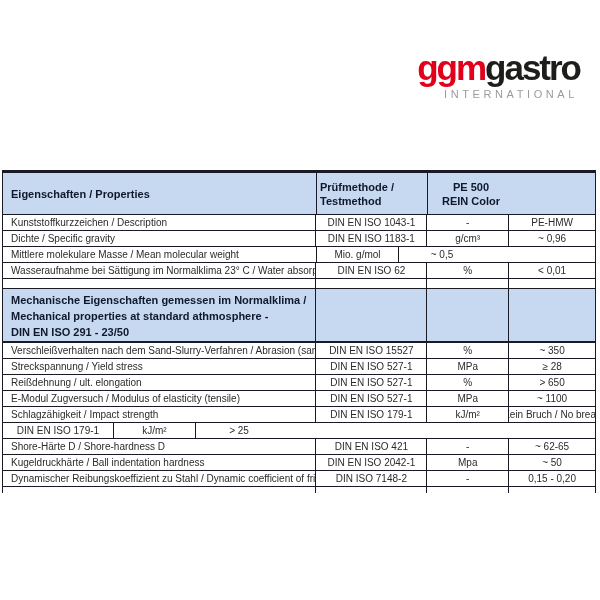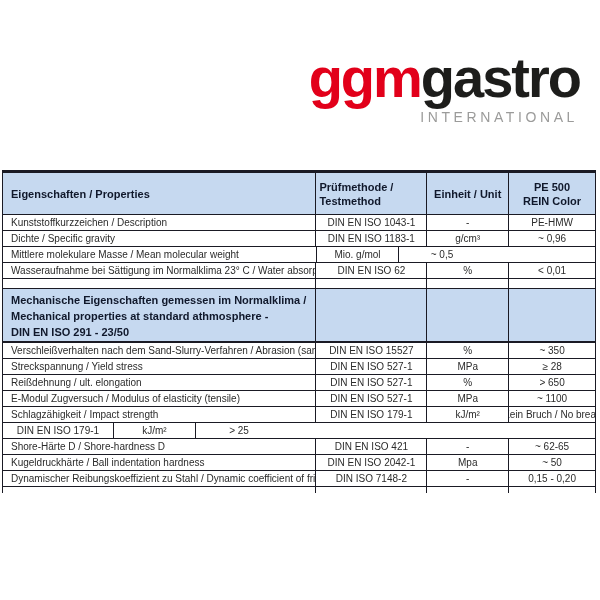--- a/index.html
+++ b/index.html
@@ -3,24 +3,24 @@
 <meta charset="utf-8">
 <style>
   html,body { margin:0; padding:0; }
   .canvas {
     position:relative; width:600px; height:600px; background:#ffffff;
     font-family:"Liberation Sans", sans-serif; overflow:hidden;
   }
 
   
   .logo { position:absolute; top:50px; right:20px; text-align:right; }
-  .logo-main { font-size:56px; font-weight:bold; letter-spacing:-2px; line-height:1; white-space:nowrap; }
+  .logo-main { font-size:35px; font-weight:bold; letter-spacing:-2px; line-height:1; white-space:nowrap; }
   .logo-red { color:#e2001a; }
   .logo-black { color:#1d1d1b; }
-  .logo-sub { font-size:14px; font-weight:normal; letter-spacing:3.6px; color:#9b9b9a; margin-top:3px; padding-right:2px; white-space:nowrap; }
+  .logo-sub { font-size:11px; font-weight:normal; letter-spacing:3.6px; color:#9b9b9a; margin-top:3px; padding-right:2px; white-space:nowrap; }
 
   
   .ptable {
     position:absolute; left:2px; top:170px; width:594px;
     border-top:3px solid #1a1a24; border-left:1px solid #1a1a24; border-right:1px solid #1a1a24;
     box-sizing:border-box; color:#2b2b2b;
   }
   .trow { display:flex; border-bottom:1px solid #1a1a24; align-items:stretch; }
   .cell {
     box-sizing:border-box; border-right:1px solid #1a1a24;
@@ -65,21 +65,20 @@
     <div class="logo-sub">INTERNATIONAL</div>
   </div>
 
   <div class="ptable">
 
     <div class="trow header-row">
       <div class="cell c1">Eigenschaften / Properties</div>
       <div class="cell c2">
         <span class="hdr-two-line"><span>Prüfmethode /</span><br><span>Testmethod</span></span>
       </div>
-      <div class="cell c3">Einheit / Unit</div>
       <div class="cell c4">
         <span class="hdr-two-line"><span>PE 500</span><br><span>REIN Color</span></span>
       </div>
     </div>
 
     <div>
         <div class="trow data-row">
           <div class="cell c1">Kunststoffkurzzeichen / Description</div>
           <div class="cell c2">DIN EN ISO 1043-1</div>
           <div class="cell c3">-</div>

